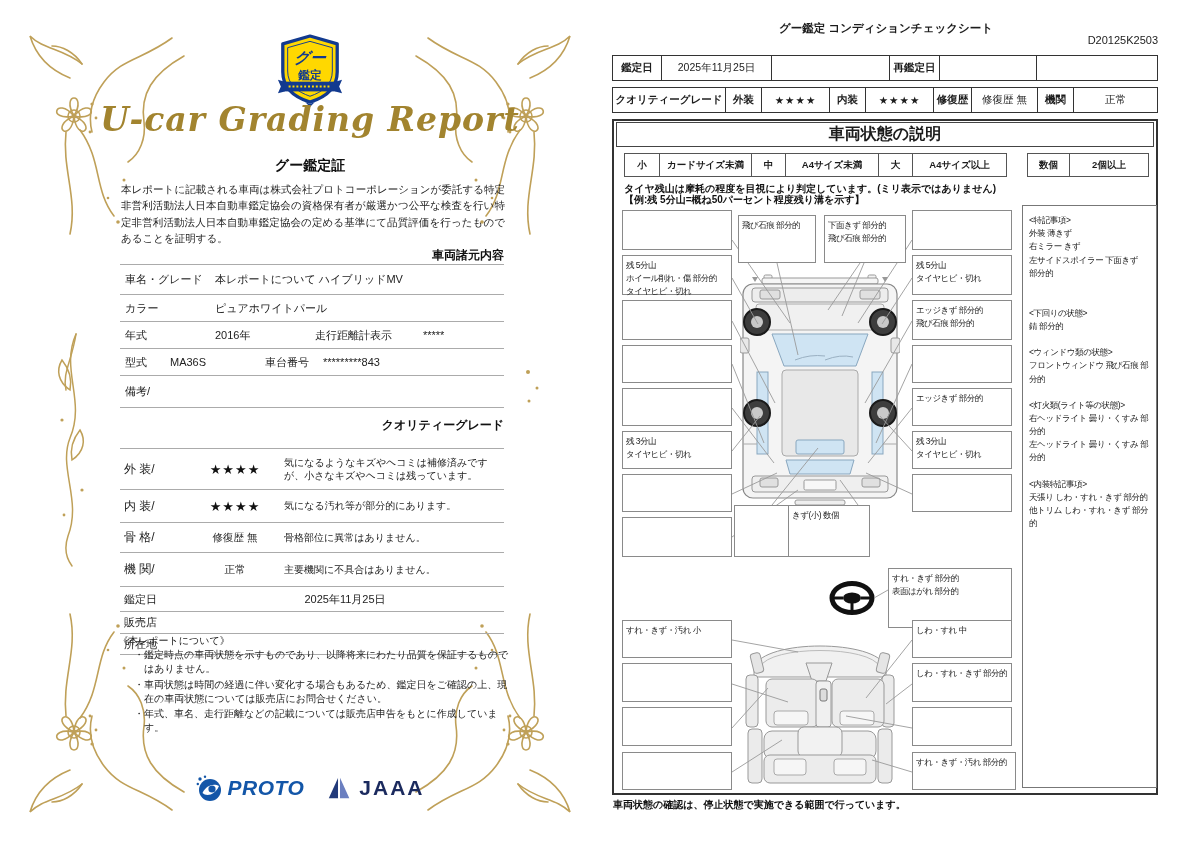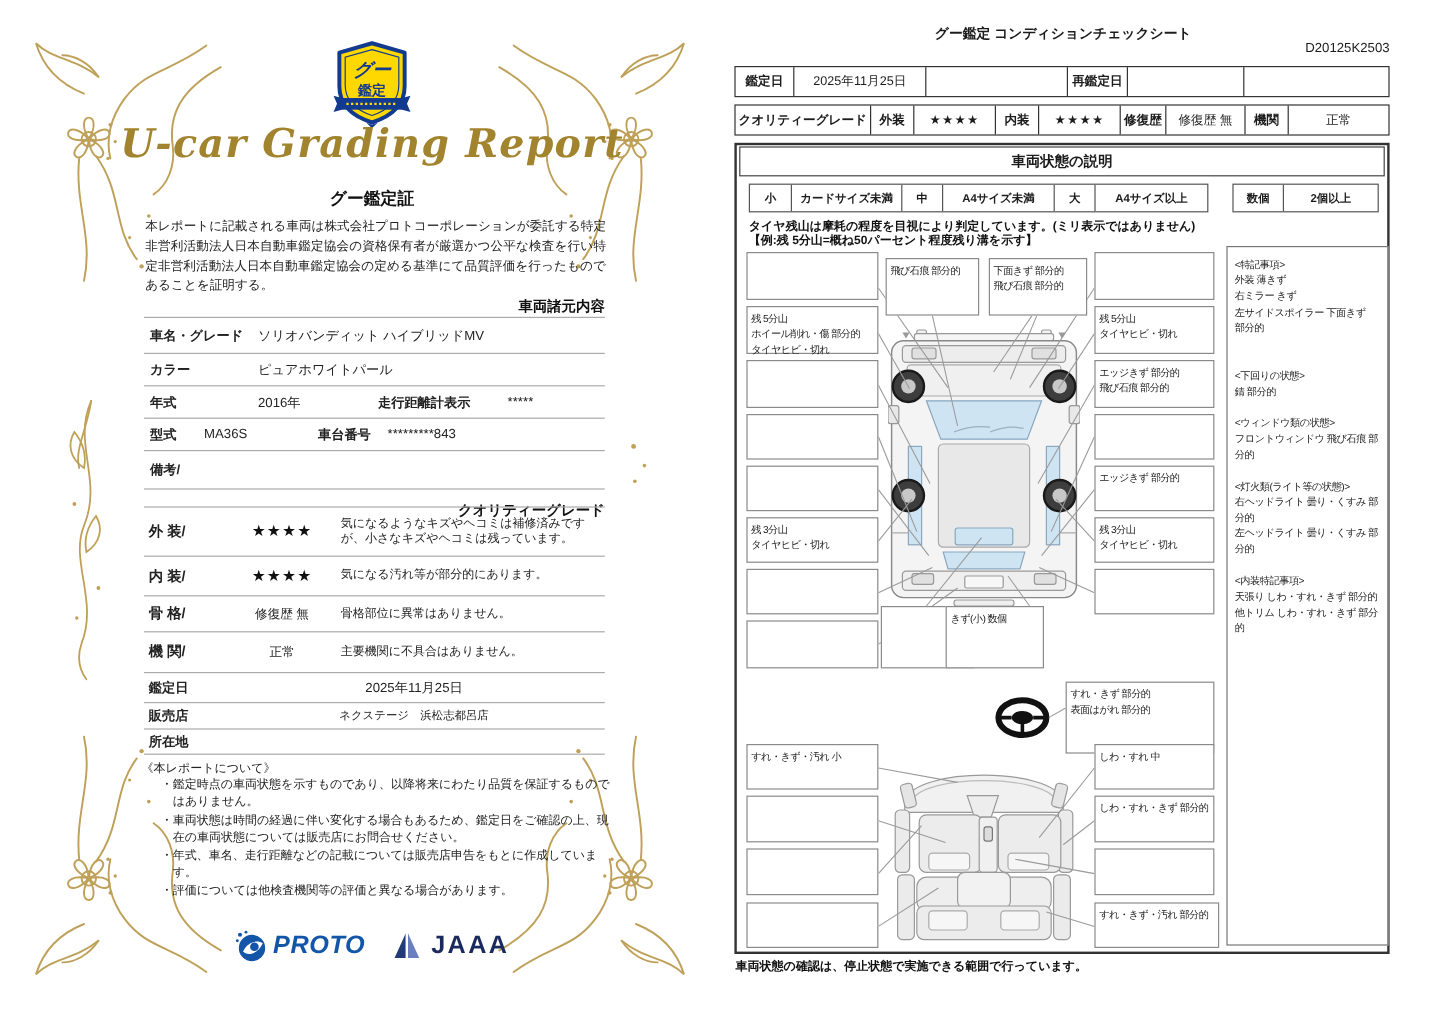--- a/index.html
+++ b/index.html
@@ -8,39 +8,39 @@
   .abs{position:absolute}
   
   .serif{font-family:"DejaVu Serif","Liberation Serif",serif}
   .c-title{font-family:"DejaVu Serif","Liberation Serif",serif;font-style:italic;font-weight:bold;
            color:#a2842f;font-size:33px;letter-spacing:1px;text-align:center}
   .c-sub{font-size:14px;font-weight:bold;text-align:center;color:#111}
   .c-intro{font-size:10.5px;line-height:1.55;text-align:justify;color:#222}
   .sec-head{font-size:12px;font-weight:bold;text-align:right;color:#111}
   .ltable{border-top:1px solid #ababab}
   .lrow{display:flex;align-items:center;border-bottom:1px solid #ababab;font-size:11px}
-  .lrow .lab{font-weight:bold;color:#222}
+  .lrow .lab{font-weight:normal;color:#222}
   .lrow .val{color:#222}
   .stars{font-size:13px;font-weight:bold;letter-spacing:1px;color:#111}
   .g-desc{font-size:10px;line-height:1.35;color:#222}
   .notes{font-size:10px;line-height:1.42;color:#222}
   .notes .nline{text-indent:-1em;padding-left:1em;margin:0 0 1px 16px}
   .logo-word-proto{font-size:21px;font-weight:900;font-style:italic;color:#1356a8;letter-spacing:.5px}
   .logo-word-jaaa{font-size:21px;font-weight:700;color:#1b2a5e;letter-spacing:2px}
   
   .s-title{font-size:11.5px;font-weight:bold;text-align:center}
   .s-doc{font-size:11px;text-align:right}
   .ttable{display:flex;border:1.5px solid #333;background:#fff;box-sizing:border-box}
   .ttable>div{border-left:1px solid #333;display:flex;align-items:center;justify-content:center;
               font-size:10.5px;box-sizing:border-box;white-space:nowrap}
   .ttable>div:first-child{border-left:none}
   .ttable .lab{font-weight:bold}
   .outerbox{border:2px solid #333;background:#fff;box-sizing:border-box}
   .descband{border:1px solid #444;display:flex;align-items:center;justify-content:center;
-            font-size:12px;font-weight:bold;background:#fff;z-index:3;box-sizing:border-box}
+            font-size:16px;font-weight:bold;background:#fff;z-index:3;box-sizing:border-box}
   .legend{display:flex;border:1px solid #555;z-index:3;background:#fff;box-sizing:border-box}
   .legend>div{border-left:1px solid #555;display:flex;align-items:center;justify-content:center;
               font-size:9.5px;font-weight:bold;box-sizing:border-box;white-space:nowrap}
   .legend>div:first-child{border-left:none}
   .tirenote{font-size:10px;font-weight:bold;color:#111;z-index:3;white-space:nowrap}
   .dbox{position:absolute;border:1px solid #8a8a8a;background:#fff;font-size:8.5px;
         letter-spacing:-0.5px;line-height:1.5;padding:3px 3px;color:#222;z-index:3;box-sizing:border-box}
   .sidebar{position:absolute;border:1px solid #777;background:#fff;z-index:3;box-sizing:border-box;
            padding:8px 6px;font-size:8.5px;letter-spacing:-0.4px;line-height:1.55;color:#222}
   .sidebar .sb-sec{margin-bottom:13px}
@@ -110,21 +110,21 @@
 
 <div class="abs c-sub" style="left:90px;top:157px;width:440px;z-index:1">グー鑑定証</div>
 
 <div class="abs c-intro serif" style="left:121px;top:181px;width:384px;z-index:1">本レポートに記載される車両は株式会社プロトコーポレーションが委託する特定非営利活動法人日本自動車鑑定協会の資格保有者が厳選かつ公平な検査を行い特定非営利活動法人日本自動車鑑定協会の定める基準にて品質評価を行ったものであることを証明する。</div>
 
 <div class="abs sec-head" style="left:120px;top:247px;width:384px;z-index:1">車両諸元内容</div>
 
 <div class="abs ltable" style="left:120px;top:264px;width:384px;z-index:1">
   <div class="lrow" style="height:29px">
     <span class="lab" style="width:90px;padding-left:5px">車名・グレード</span>
-    <span class="val">ソリオバンディット ハイブリッドMV</span>
+    <span class="val">本レポートについて ハイブリッドMV</span>
   </div>
   <div class="lrow" style="height:26px">
     <span class="lab" style="width:90px;padding-left:5px">カラー</span>
     <span class="val">ピュアホワイトパール</span>
   </div>
   <div class="lrow" style="height:26px">
     <span class="lab" style="width:90px;padding-left:5px">年式</span>
     <span class="val" style="width:100px">2016年</span>
     <span class="lab" style="width:108px">走行距離計表示</span>
     <span class="val">*****</span>
@@ -135,21 +135,21 @@
     <span class="lab" style="width:58px">車台番号</span>
     <span class="val">*********843</span>
   </div>
   <div class="lrow" style="height:31px">
     <span class="lab" style="padding-left:5px">備考/</span>
   </div>
 </div>
 
 <div class="abs sec-head" style="left:120px;top:417px;width:384px;z-index:1">クオリティーグレード</div>
 
-<div class="abs ltable" style="left:120px;top:422px;width:384px;z-index:1">
+<div class="abs ltable" style="left:120px;top:448px;width:384px;z-index:1">
   <div class="lrow" style="height:40px">
     <span class="lab" style="width:62px;padding-left:4px;font-size:12px">外 装/</span>
     <span class="stars" style="width:98px;text-align:center">★★★★</span>
     <span class="g-desc" style="flex:1">気になるようなキズやヘコミは補修済みですが、小さなキズやヘコミは残っています。</span>
   </div>
   <div class="lrow" style="height:32px">
     <span class="lab" style="width:62px;padding-left:4px;font-size:12px">内 装/</span>
     <span class="stars" style="width:98px;text-align:center">★★★★</span>
     <span class="g-desc" style="flex:1">気になる汚れ等が部分的にあります。</span>
   </div>
@@ -162,33 +162,31 @@
     <span class="lab" style="width:62px;padding-left:4px;font-size:12px">機 関/</span>
     <span class="val" style="width:98px;text-align:center;font-size:10.5px">正常</span>
     <span class="g-desc" style="flex:1">主要機関に不具合はありません。</span>
   </div>
   <div class="lrow" style="height:24px">
     <span class="lab" style="width:62px;padding-left:4px">鑑定日</span>
     <span class="val" style="flex:1;text-align:center;font-size:11px">2025年11月25日</span>
   </div>
   <div class="lrow" style="height:21px">
     <span class="lab" style="width:62px;padding-left:4px">販売店</span>
-    <span class="val" style="flex:1;text-align:center;font-size:9.5px">ネクステージ　浜松志都呂店</span>
   </div>
   <div class="lrow" style="height:20px">
     <span class="lab" style="width:62px;padding-left:4px">所在地</span>
   </div>
 </div>
 
 <div class="abs notes serif" style="left:118px;top:634px;width:392px;z-index:1">
   <div>《本レポートについて》</div>
   <p class="nline">・鑑定時点の車両状態を示すものであり、以降将来にわたり品質を保証するものではありません。</p>
   <p class="nline">・車両状態は時間の経過に伴い変化する場合もあるため、鑑定日をご確認の上、現在の車両状態については販売店にお問合せください。</p>
   <p class="nline">・年式、車名、走行距離などの記載については販売店申告をもとに作成しています。</p>
-  <p class="nline">・評価については他検査機関等の評価と異なる場合があります。</p>
 </div>
 
 <div class="abs" style="left:160px;top:766px;width:300px;height:44px;display:flex;align-items:center;justify-content:center;gap:22px;z-index:1">
   <div style="display:flex;align-items:center;gap:5px">
     <svg width="27" height="27" viewBox="0 0 27 27">
       <circle cx="14" cy="15" r="11" fill="#1356a8"></circle>
       <path d="M6.5,18 C10,10 18,8 23,11 C19,20 10.5,22 6.5,18 Z" fill="#fff"></path>
       <circle cx="16" cy="14" r="3.6" fill="#1356a8"></circle>
       <circle cx="4" cy="4" r="1.7" fill="#1356a8"></circle>
       <circle cx="9" cy="1.8" r="1.2" fill="#1356a8"></circle>

